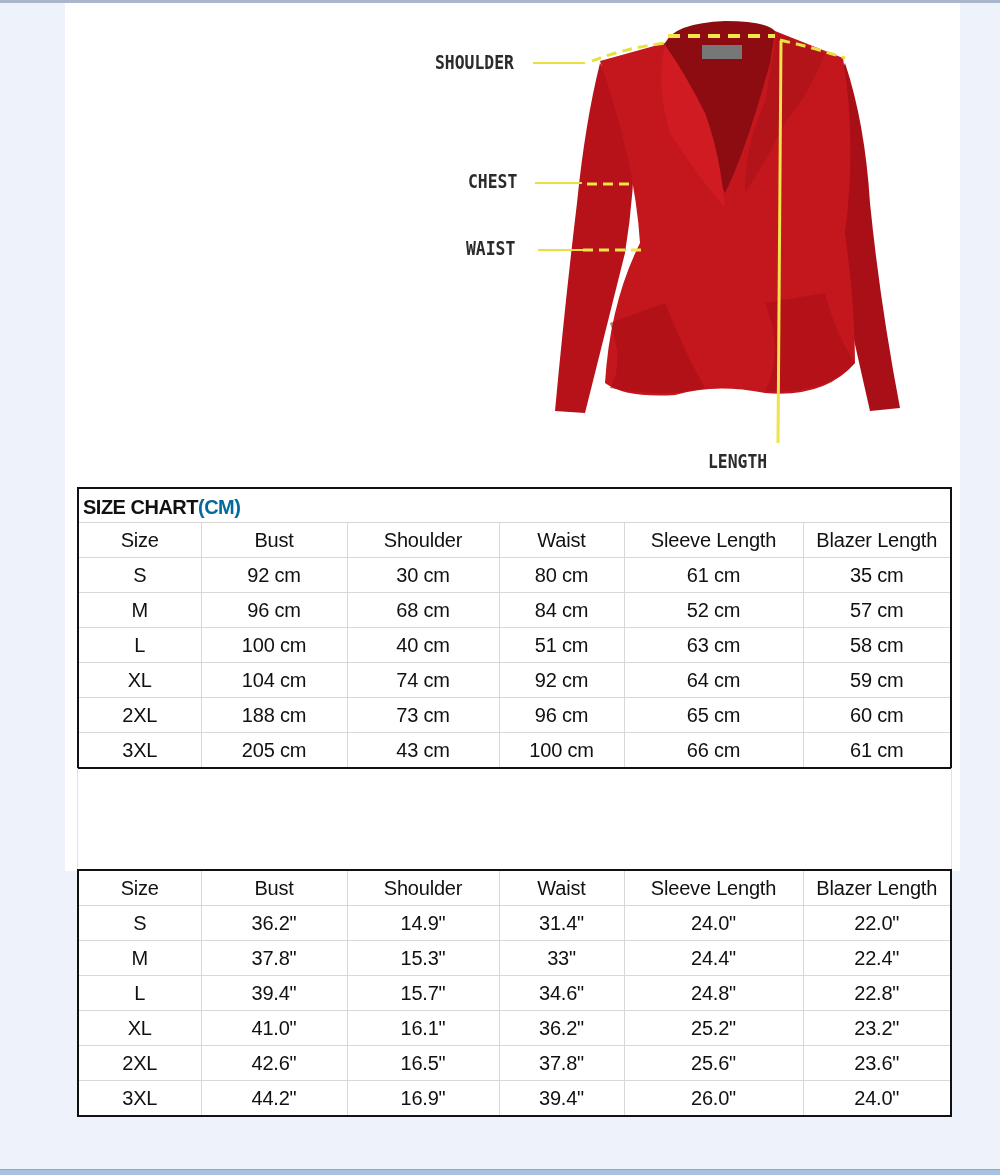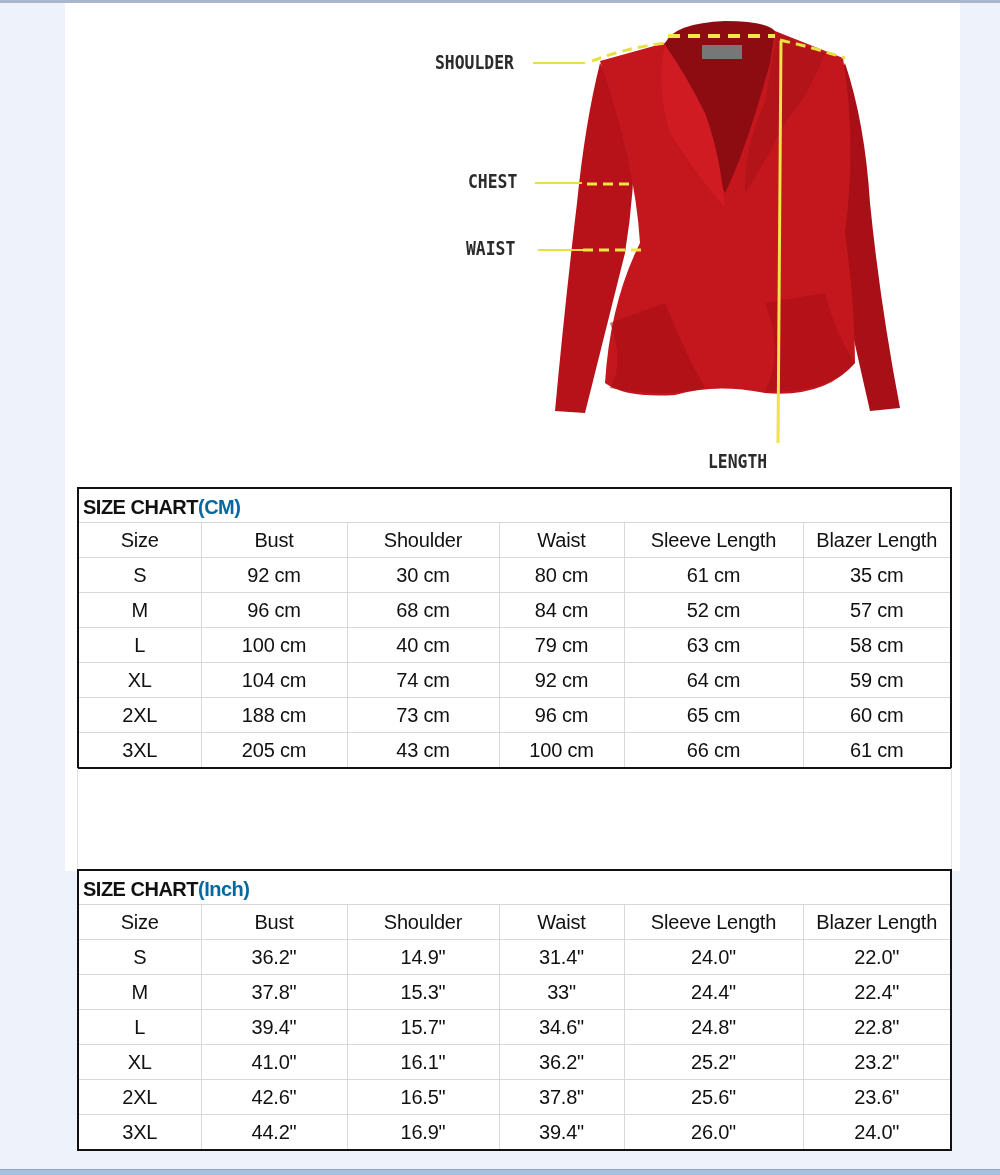--- a/index.html
+++ b/index.html
@@ -121,21 +121,21 @@
             <td>96 cm</td>
             <td>68 cm</td>
             <td>84 cm</td>
             <td>52 cm</td>
             <td>57 cm</td>
       </tr>
       <tr>
         <td>L</td>
             <td>100 cm</td>
             <td>40 cm</td>
-            <td>79 cm</td>
+            <td>51 cm</td>
             <td>63 cm</td>
             <td>58 cm</td>
       </tr>
       <tr>
         <td>XL</td>
             <td>104 cm</td>
             <td>74 cm</td>
             <td>92 cm</td>
             <td>64 cm</td>
             <td>59 cm</td>
@@ -156,21 +156,20 @@
             <td>66 cm</td>
             <td>61 cm</td>
       </tr>
     </tbody>
       </table>
   </div>
 
   <div class="gap"></div>
 
   <div class="chart" style="top:866px;">
-    <div class="title"><span>SIZE CHART</span><span class="unit">(Inch)</span></div>
     <table>
       <colgroup>
           <col style="width:122px">
           <col style="width:146px">
           <col style="width:152px">
           <col style="width:125px">
           <col style="width:179px">
           <col>
         </colgroup>
       <tbody>

